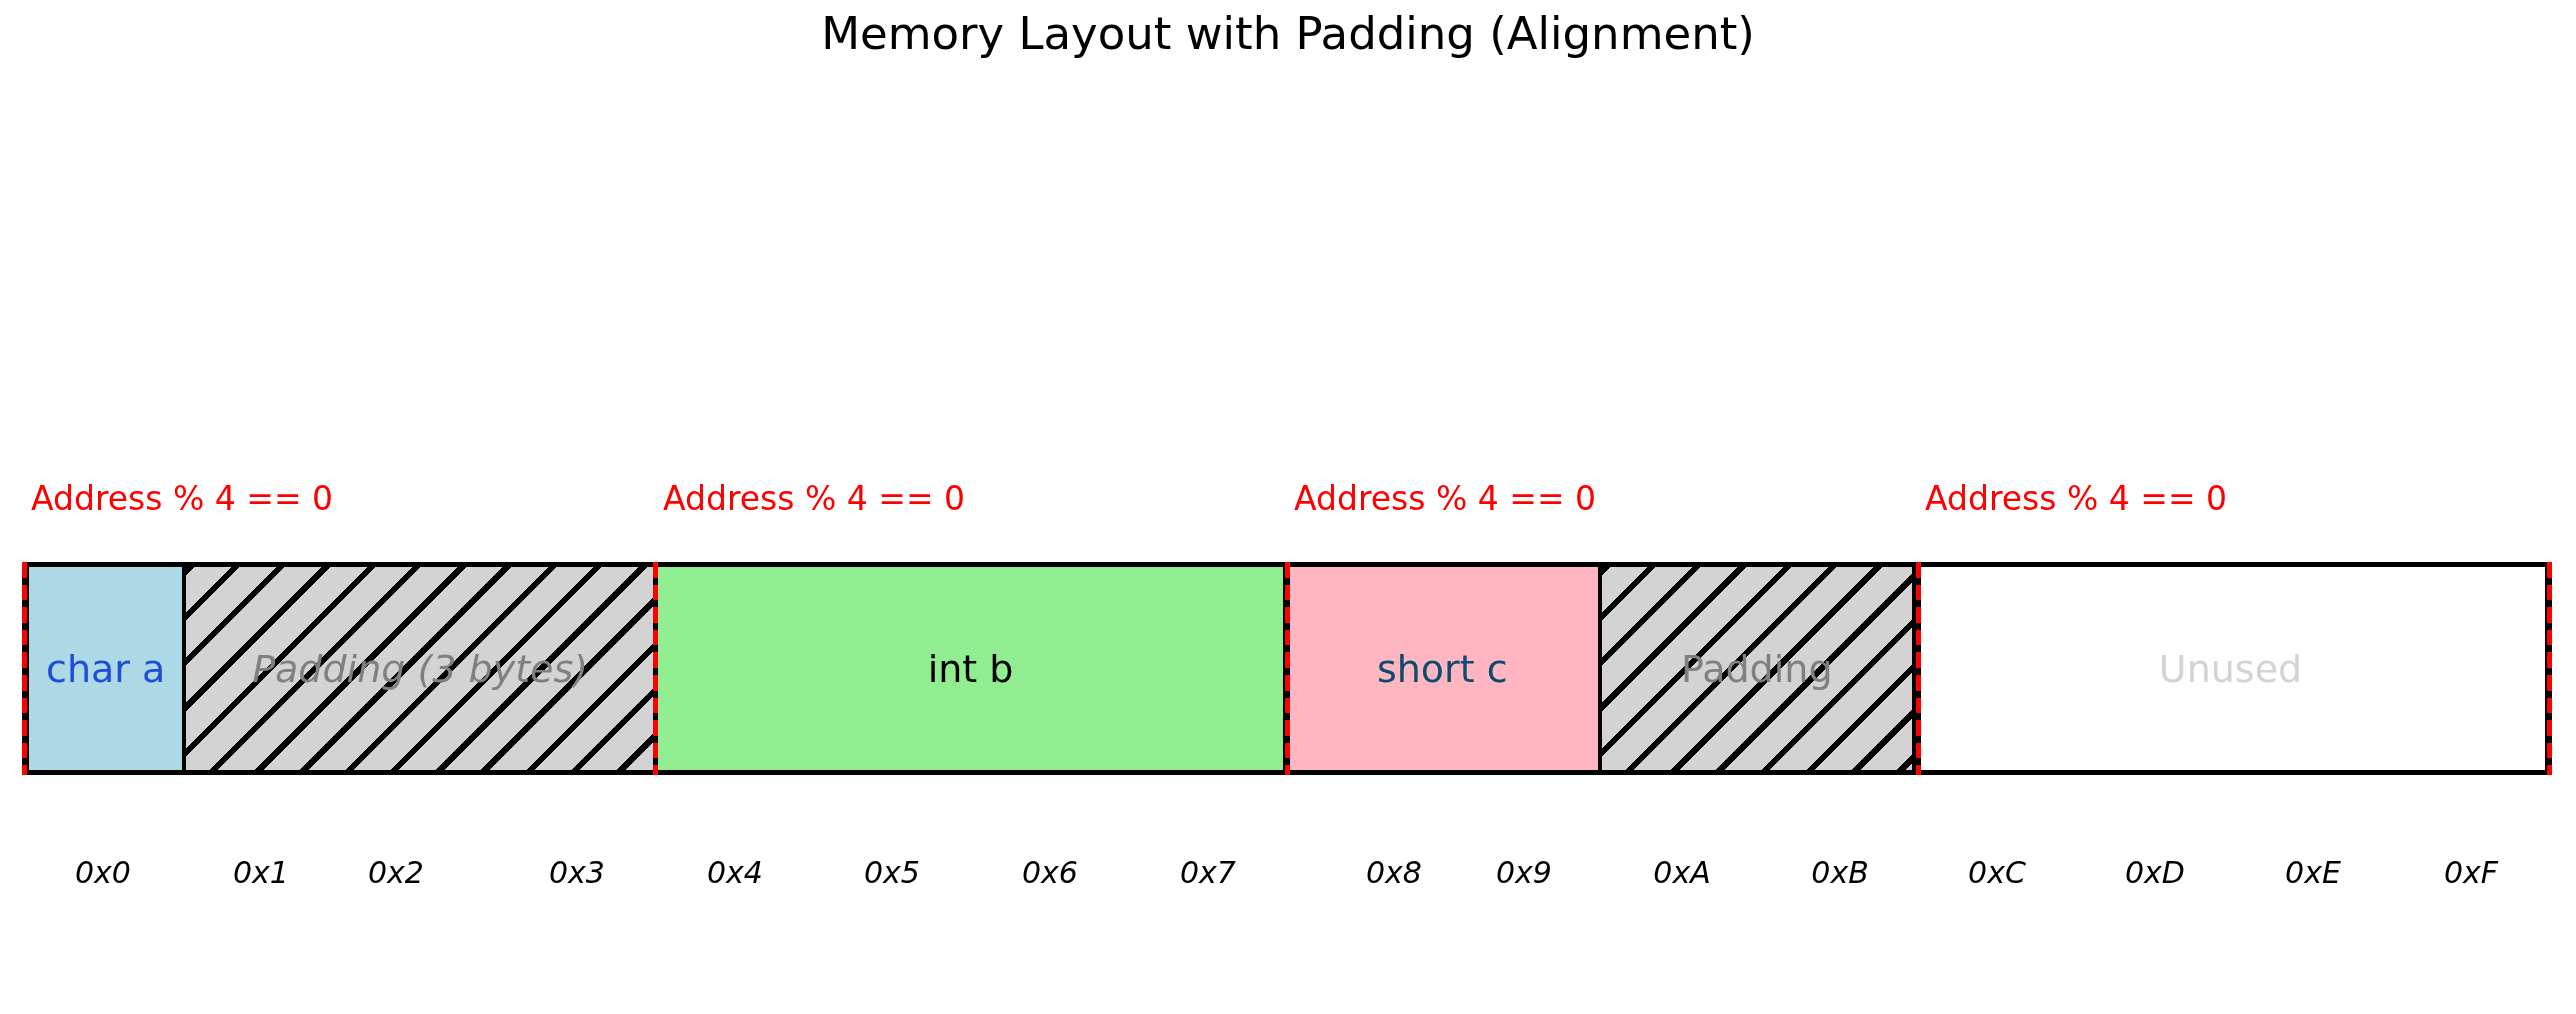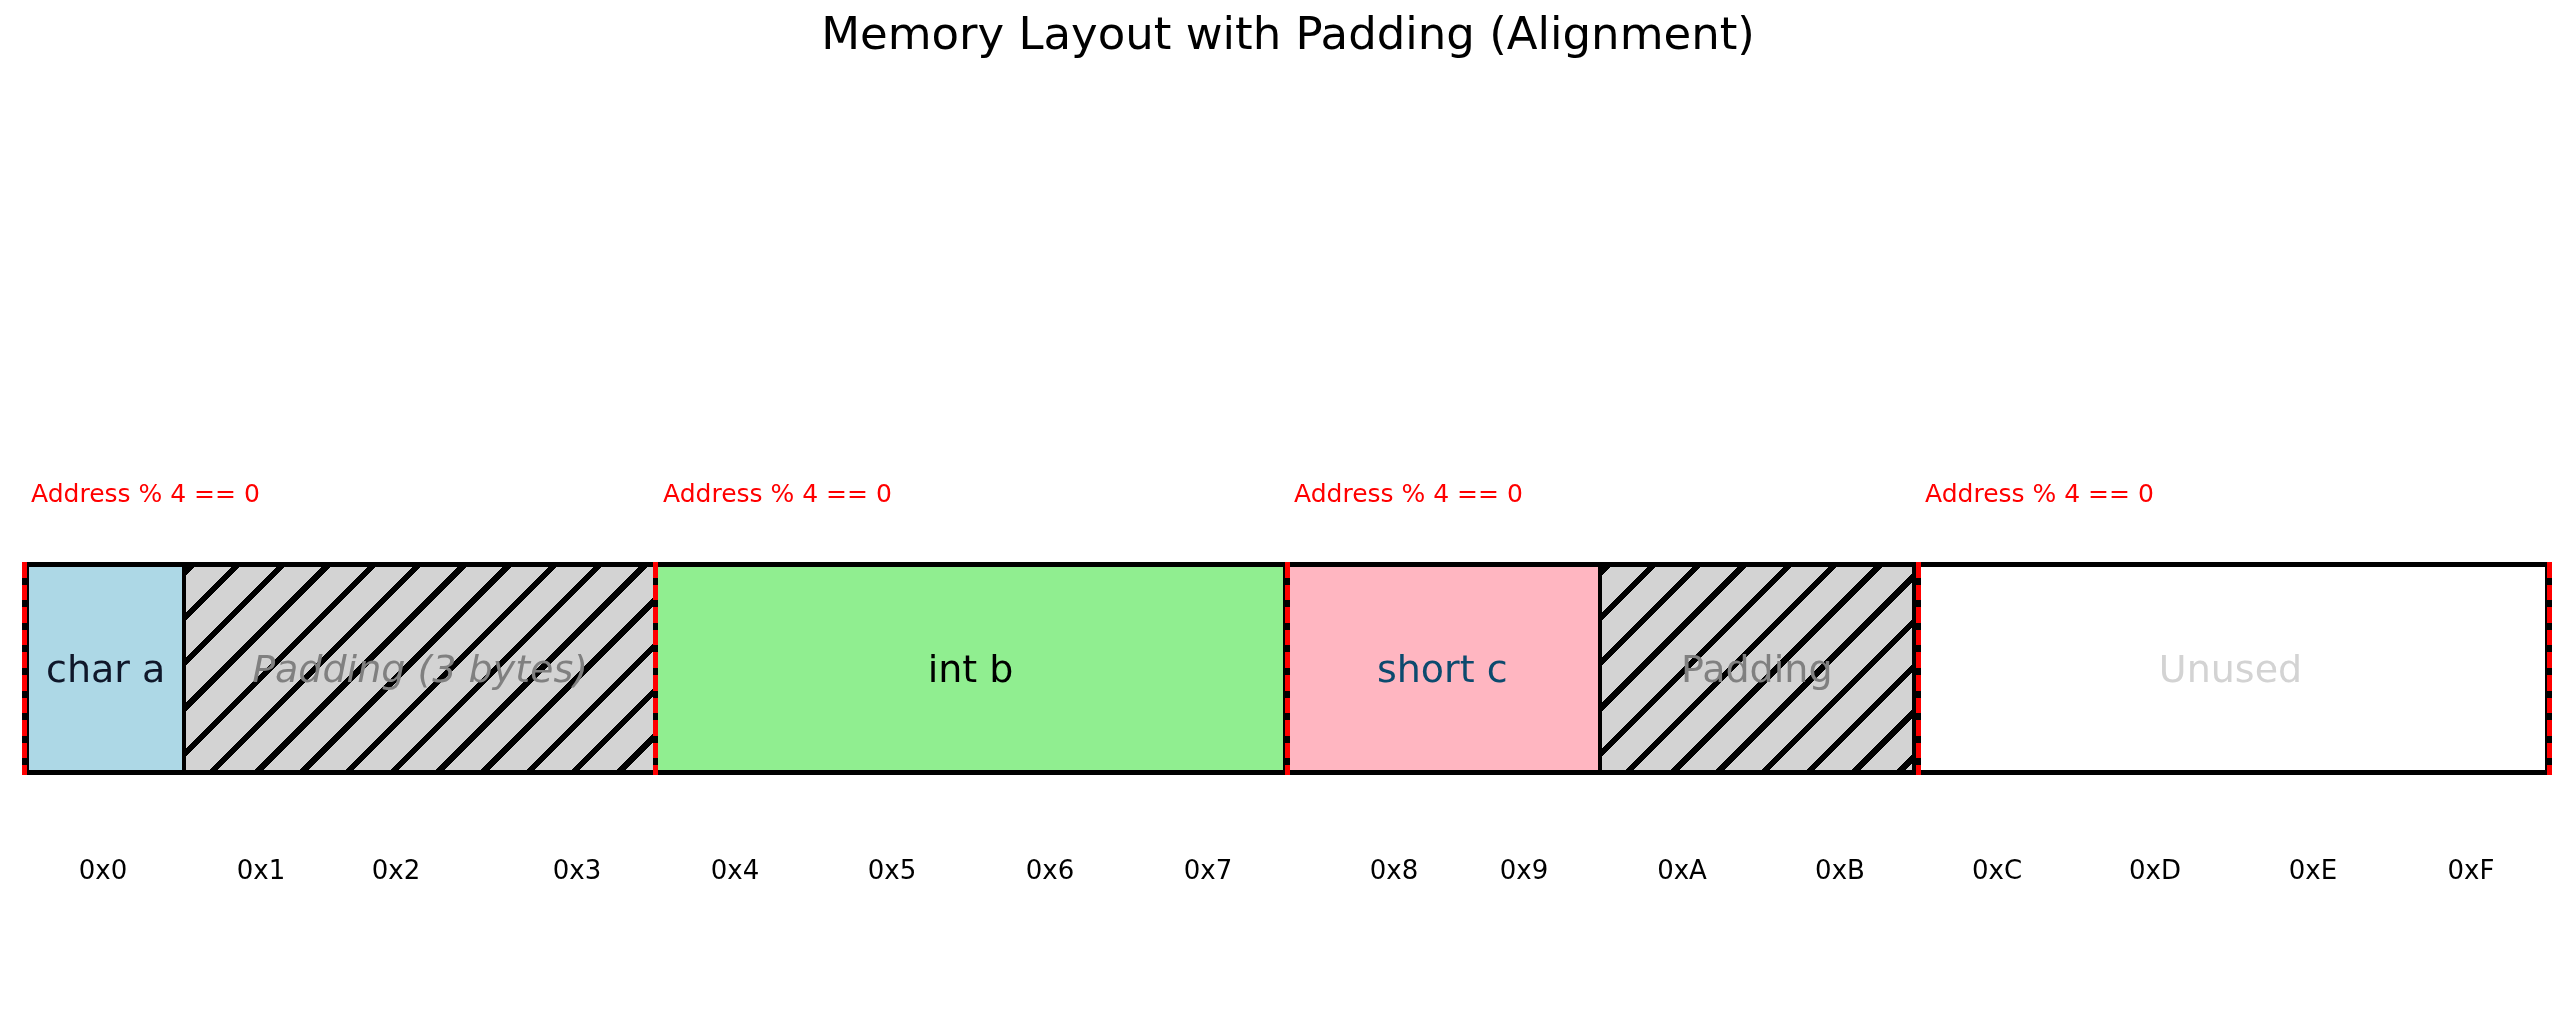--- a/index.html
+++ b/index.html
@@ -21,21 +21,21 @@
     left: 0;
     width: 100%;
     text-align: center;
     font-size: 45px;
     color: #000000;
     white-space: nowrap;
   }
   .annotation {
     position: absolute;
     top: 479px;
-    font-size: 25px;
+    font-size: 33px;
     white-space: nowrap;
   }
   #bar {
     position: absolute;
     left: 24px;
     top: 562px;
     width: 2526px;
     height: 213px;
     display: flex;
     border: 5.2px solid #000000;
@@ -61,39 +61,40 @@
     position: absolute;
     top: 562px;
     height: 213px;
     width: 5.2px;
     z-index: 5;
   }
   .tick-label {
     position: absolute;
     top: 855px;
     transform: translateX(-50%);
-    font-size: 26px;
+    font-size: 30px;
     color: #000000;
     white-space: nowrap;
+    font-style: italic;
   }
 </style>
 </head>
 <body>
 
 <div id="figure">
   <div id="title">Memory Layout with Padding (Alignment)</div>
   <div id="annotations">
       <div class="annotation" style="left: 31px; color: rgb(255, 0, 0);">Address % 4 == 0</div>
       <div class="annotation" style="left: 663px; color: rgb(255, 0, 0);">Address % 4 == 0</div>
       <div class="annotation" style="left: 1294px; color: rgb(255, 0, 0);">Address % 4 == 0</div>
       <div class="annotation" style="left: 1925px; color: rgb(255, 0, 0);">Address % 4 == 0</div>
     </div>
   <div id="bar">
       <div class="segment" style="width: 6.25%; background: rgb(173, 216, 230);">
-        <span class="segment-label" style="color: #0f172a;">char a</span>
+        <span class="segment-label" style="color: #1d4ed8;">char a</span>
       </div>
       <div class="segment" style="width: 18.75%; background: repeating-linear-gradient(135deg, rgb(0, 0, 0) 0px, rgb(0, 0, 0) 6px, rgb(211, 211, 211) 6px, rgb(211, 211, 211) 32px);">
         <span class="segment-label" style="color: rgb(128, 128, 128); font-style: italic;">Padding (3 bytes)</span>
       </div>
       <div class="segment" style="width: 25%; background: rgb(144, 238, 144); align-items: center;">
         <span class="segment-label" style="color: rgb(0, 0, 0);">int b</span>
       </div>
       <div class="segment" style="width: 12.5%; background: rgb(255, 182, 193);">
         <span class="segment-label" style="color: #0c4a6e;">short c</span>
       </div>

